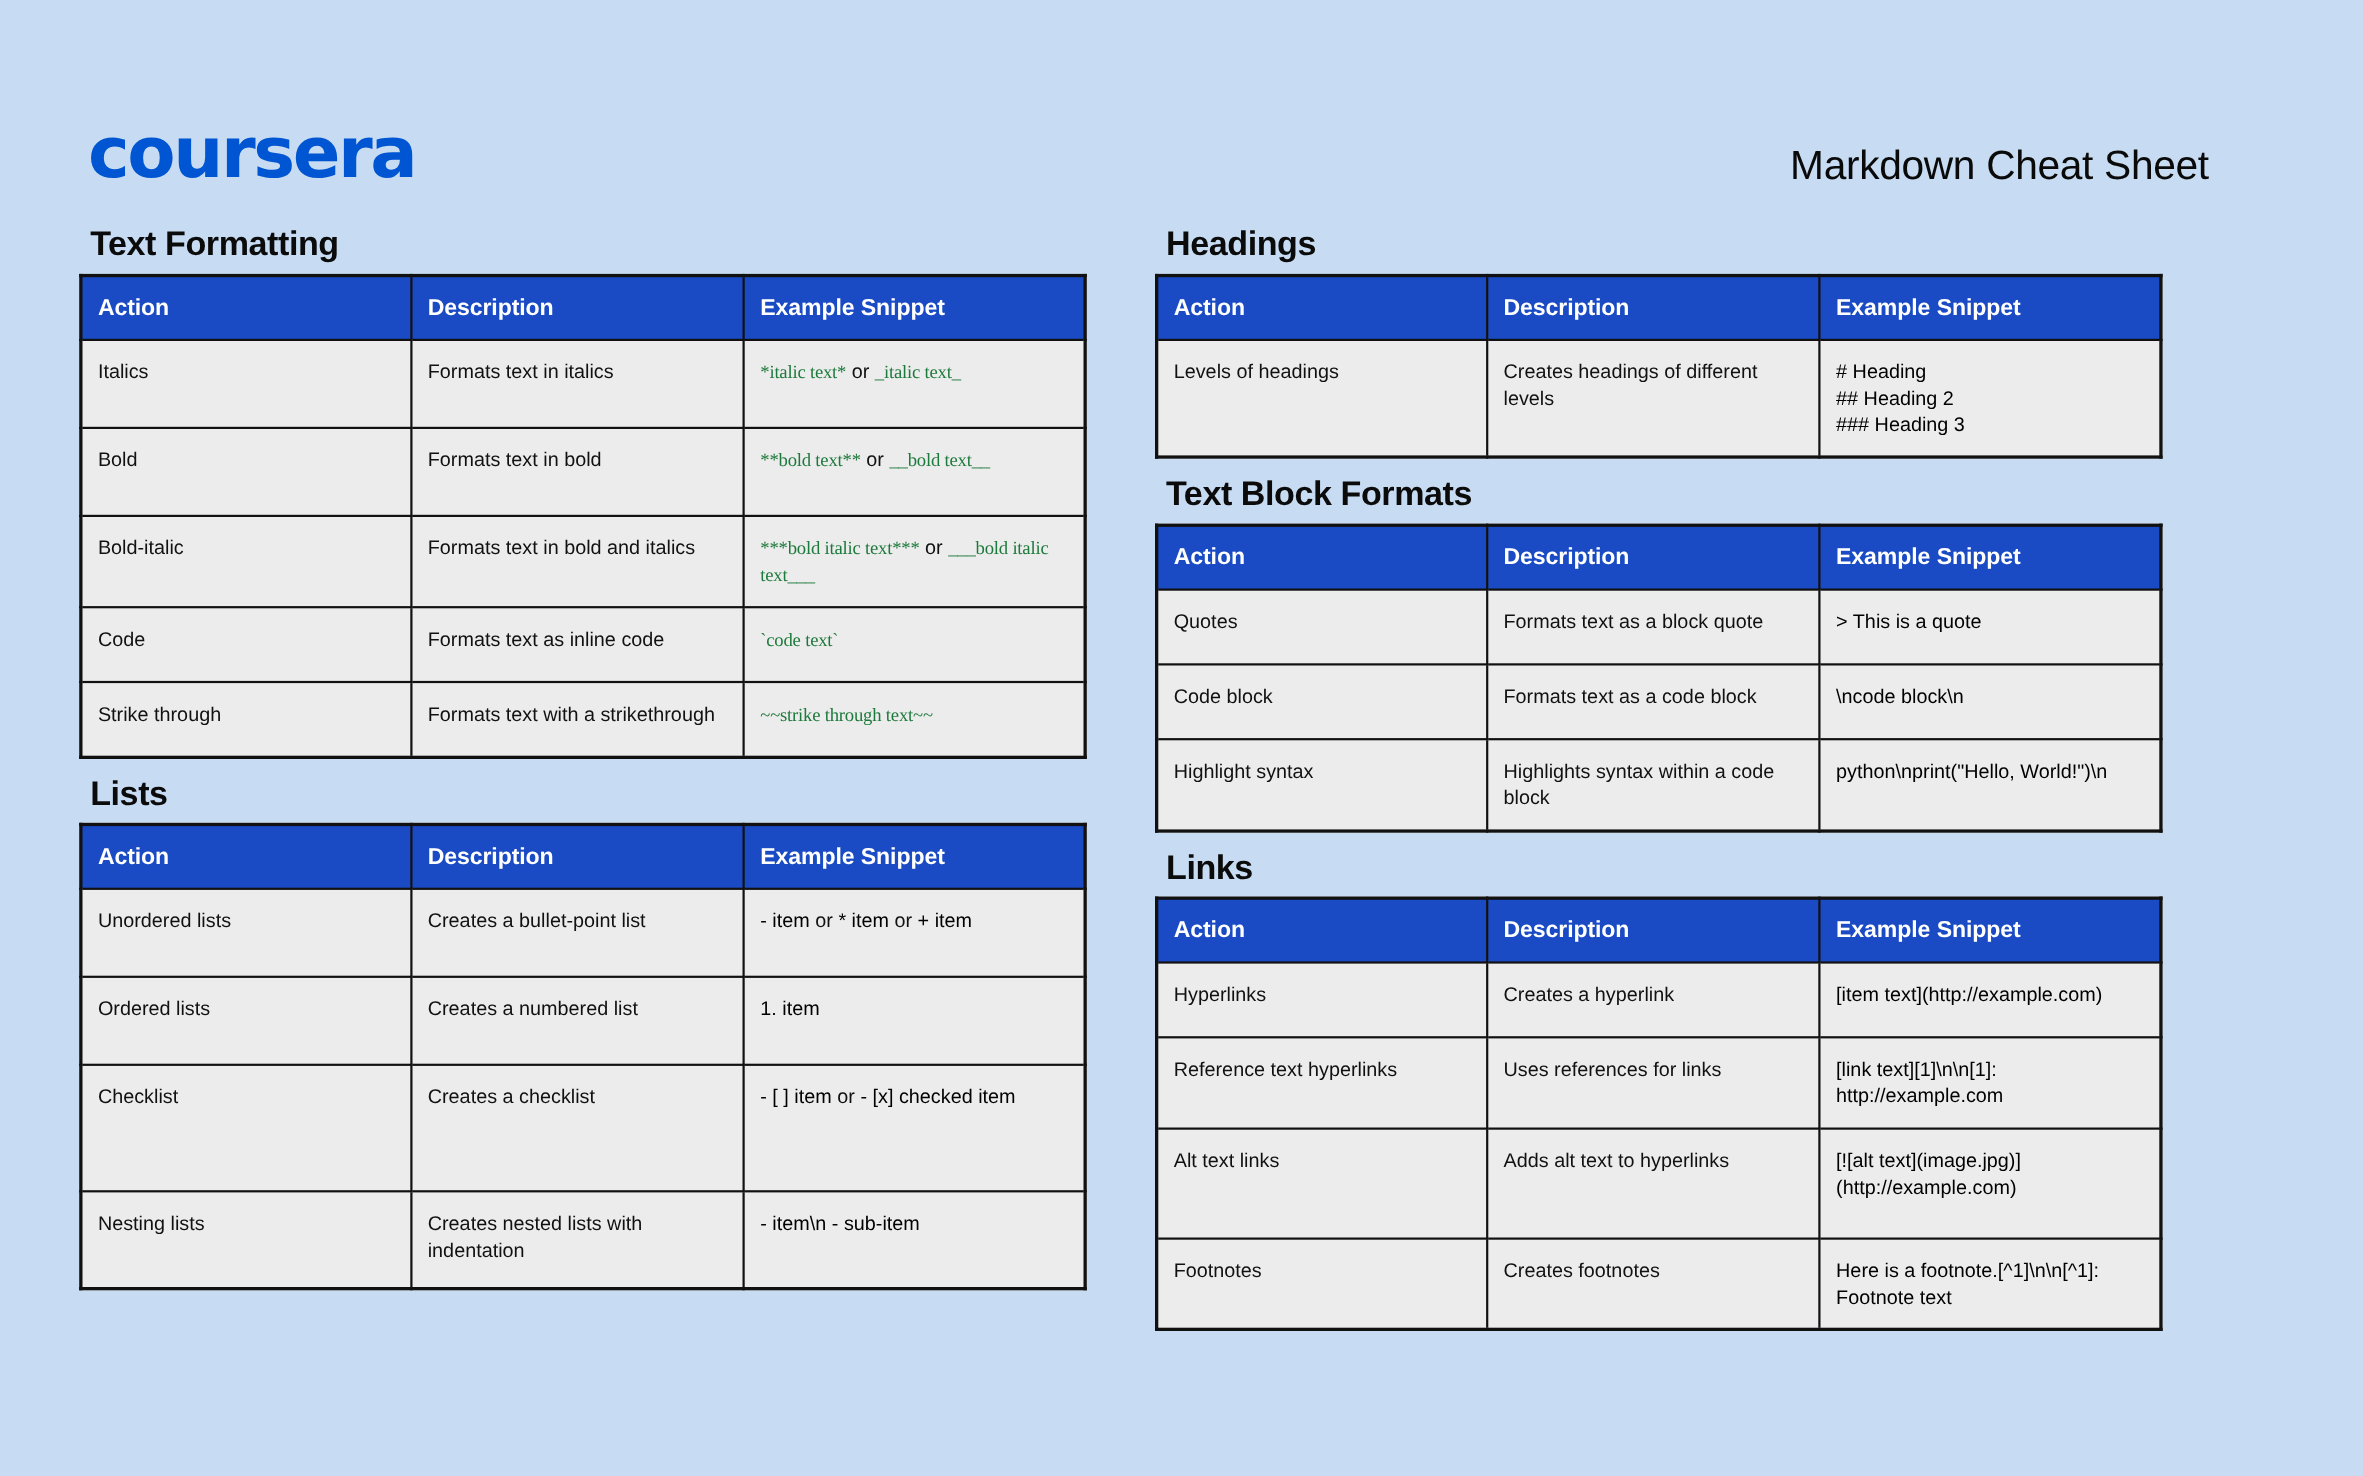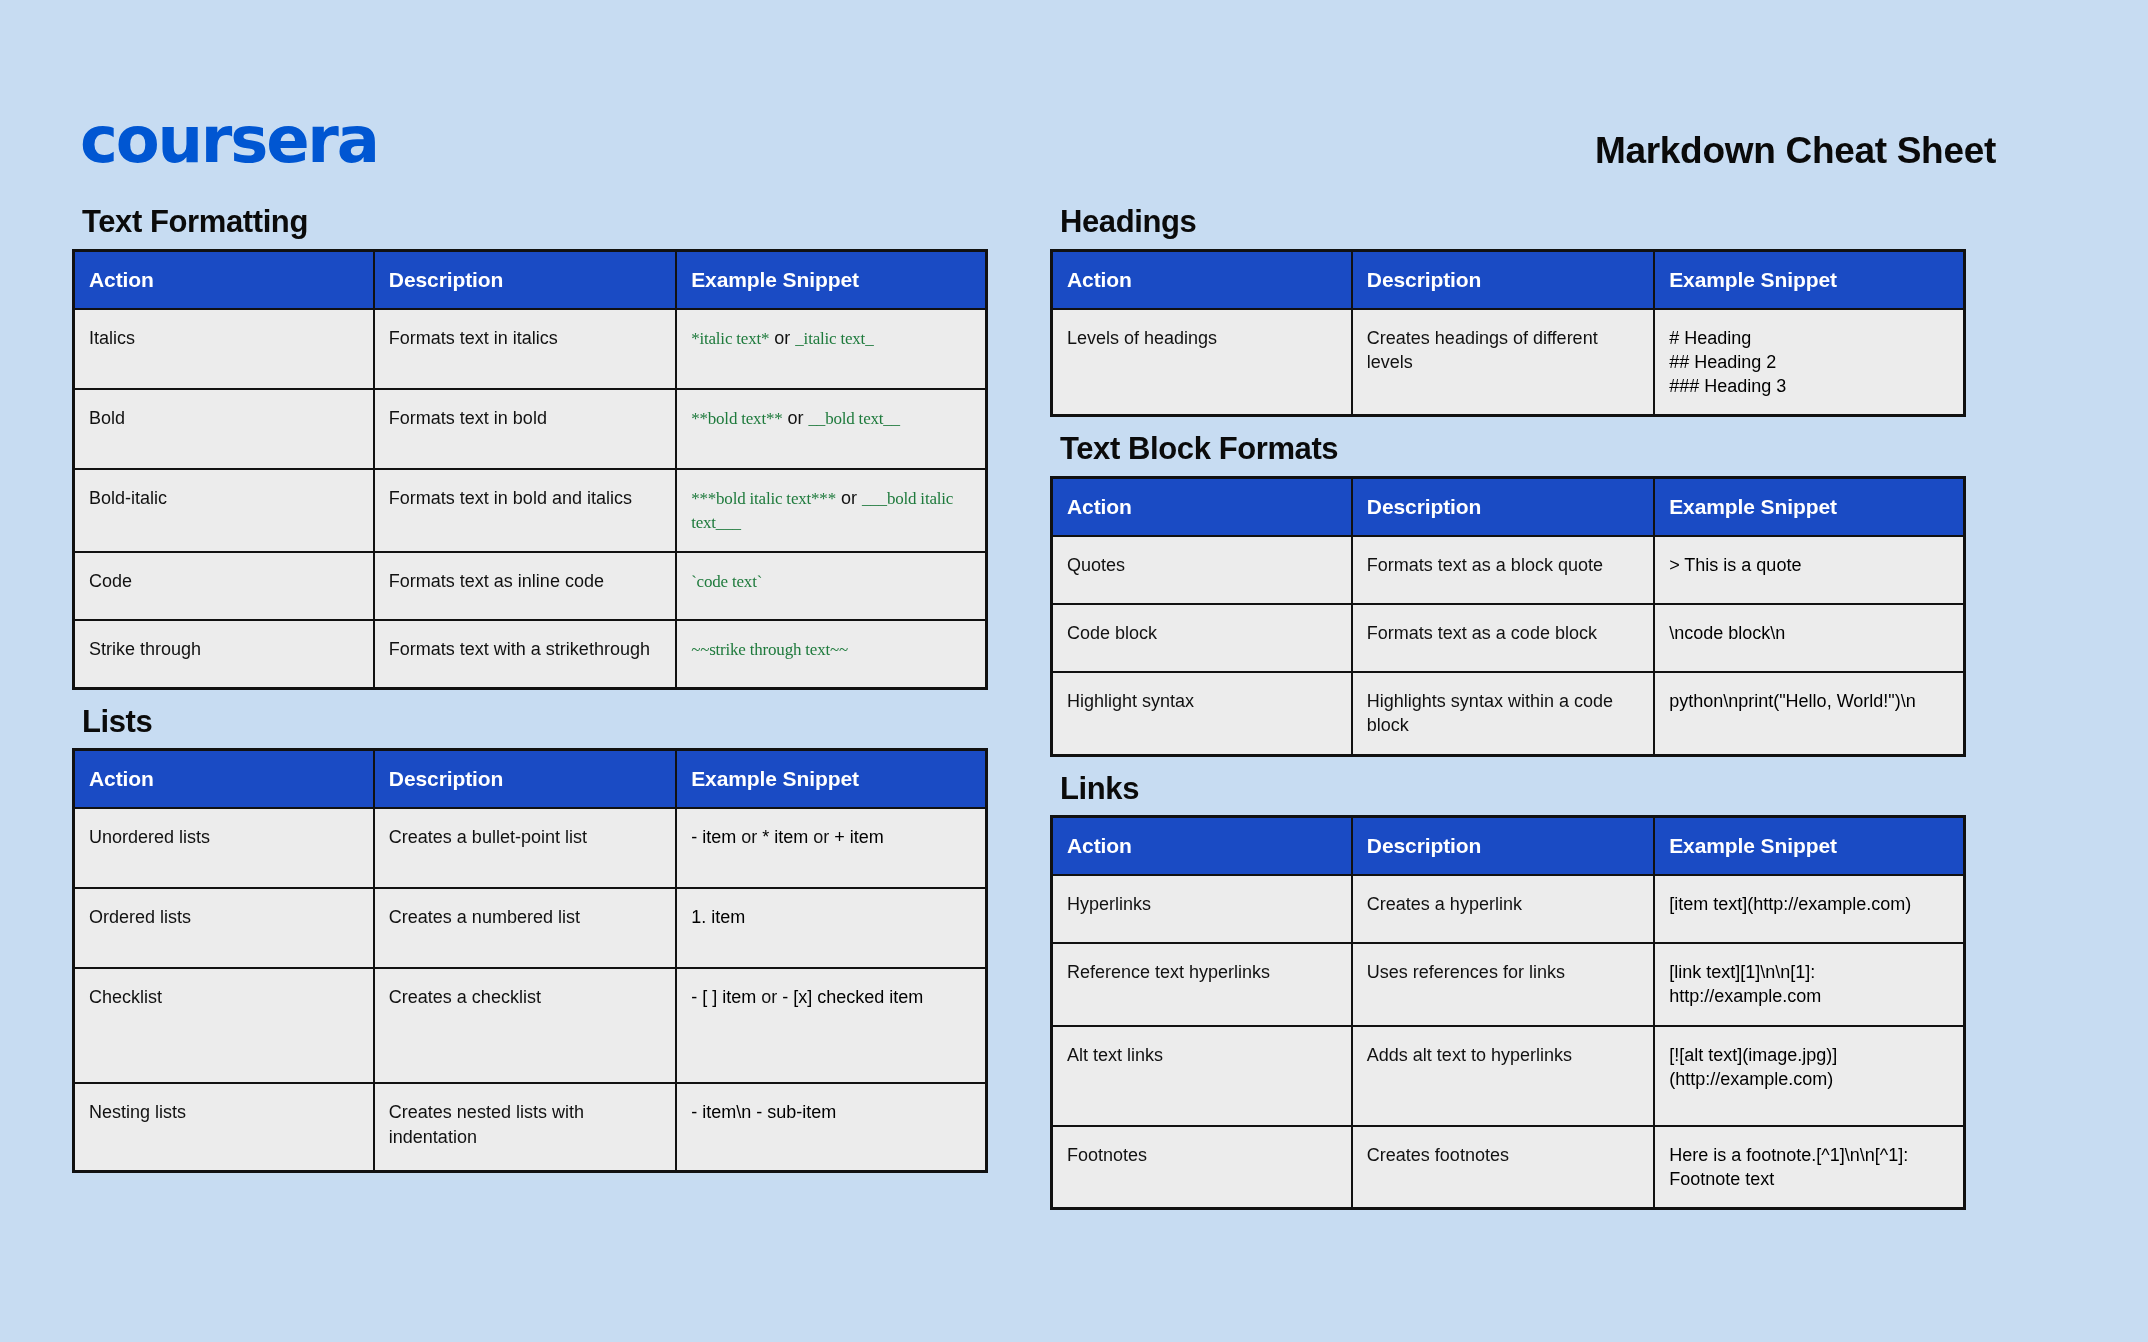--- a/index.html
+++ b/index.html
@@ -35,24 +35,24 @@
     top: 54px;
     font-size: 64px;
     font-weight: 700;
     letter-spacing: -2.2px;
     color: #0056d2;
     font-family: "DejaVu Sans", sans-serif;
     line-height: 1;
   }
   .sheet-title {
     position: absolute;
-    right: 152px;
+    right: 140px;
     top: 78px;
     font-size: 37px;
-    font-weight: 700;
+    font-weight: 400;
     color: #0a0a0a;
     letter-spacing: -0.3px;
     line-height: 1;
     white-space: nowrap;
   }
 
   
   .col-left {
     position: absolute;
     left: 72px;

